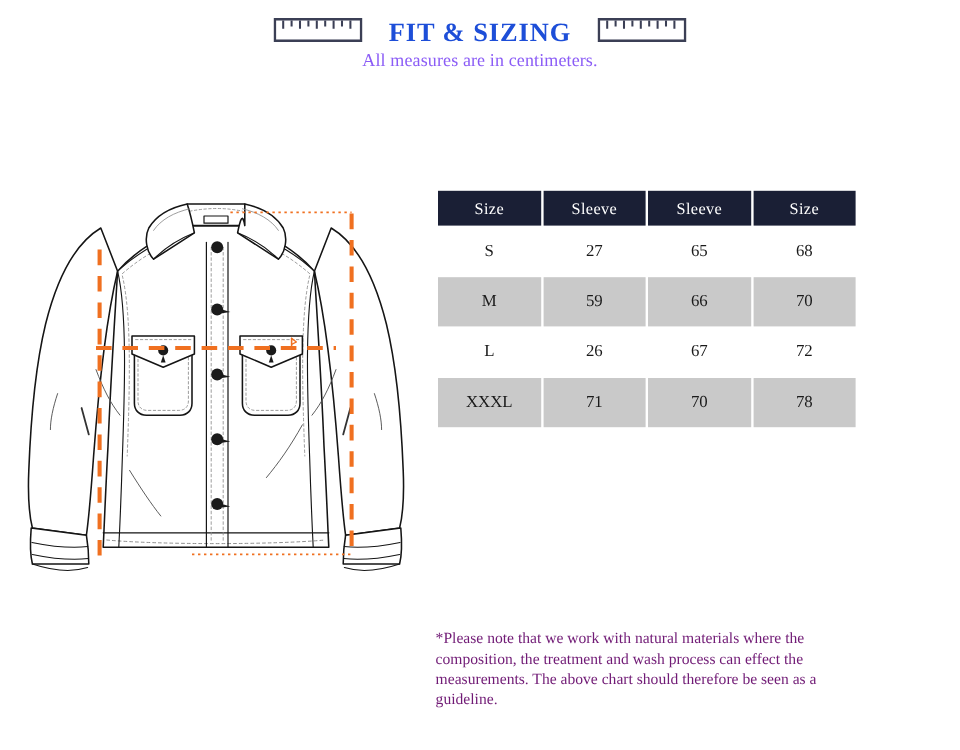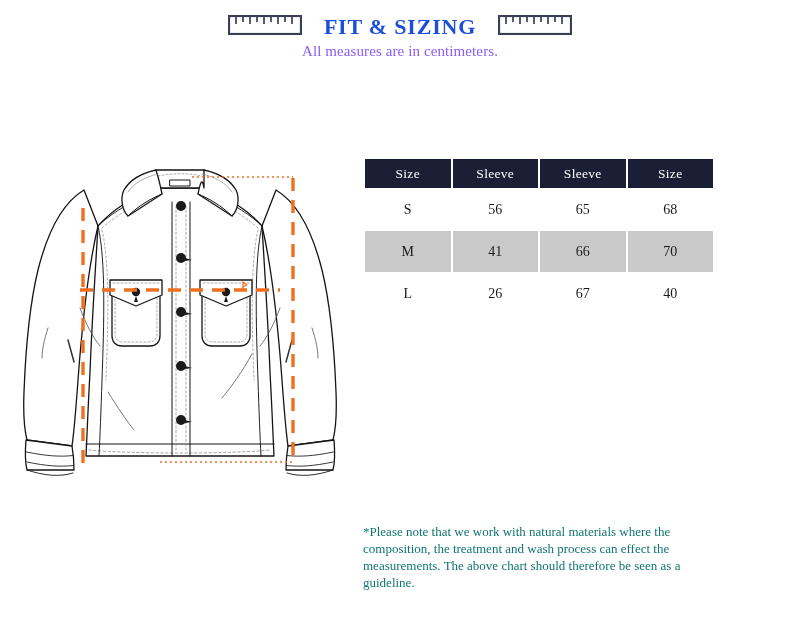--- a/index.html
+++ b/index.html
@@ -51,21 +51,21 @@
     text-align:center;
     font-size:14px;
     color:#1a1a1a;
     background:#ffffff;
   }
   table.size-chart tr.alt td{background:#c9c9c9;}
 
   
   .note{
     position:absolute;left:363px;top:491px;width:352px;
-    font-size:13px;line-height:17px;color:#0f766e;margin-top:32px;
+    font-size:13px;line-height:17px;color:#701a75;margin-top:32px;
   }
 </style>
 </head>
 <body>
 
 <div class="page">
 
   <div class="header">
     <div class="title-row">
 
@@ -240,35 +240,41 @@
         <tr>
           <th>Size</th>
           <th>Sleeve</th>
           <th>Sleeve</th>
           <th>Size</th>
         </tr>
       </thead>
       <tbody>
         <tr>
           <td>S</td>
-          <td>56</td>
+          <td>27</td>
           <td>65</td>
           <td>68</td>
         </tr>
         <tr class="alt">
           <td>M</td>
-          <td>41</td>
+          <td>59</td>
           <td>66</td>
           <td>70</td>
         </tr>
         <tr>
           <td>L</td>
           <td>26</td>
           <td>67</td>
-          <td>40</td>
+          <td>72</td>
+        </tr>
+        <tr class="alt">
+          <td>XXXL</td>
+          <td>71</td>
+          <td>70</td>
+          <td>78</td>
         </tr>
       </tbody>
     </table>
   </div>
 
   <p class="note">*Please note that we work with natural materials where the composition, the treatment and wash process can effect the measurements. The above chart should therefore be seen as a guideline.</p>
 
 </div>
 
 </body></html>

